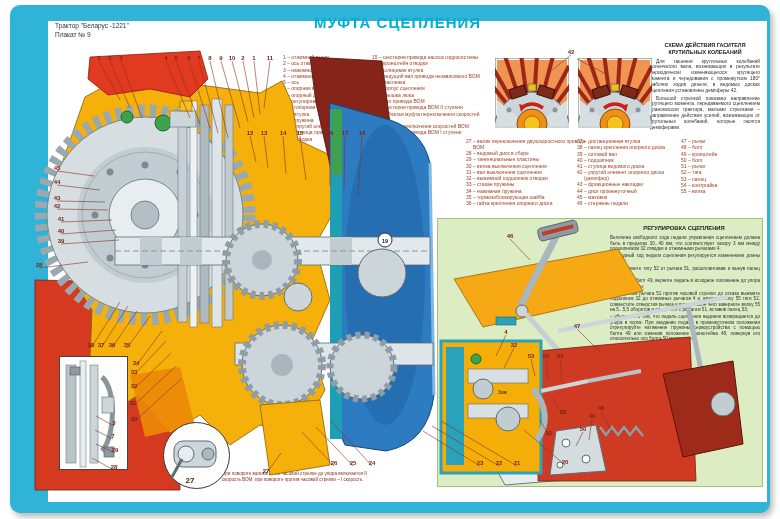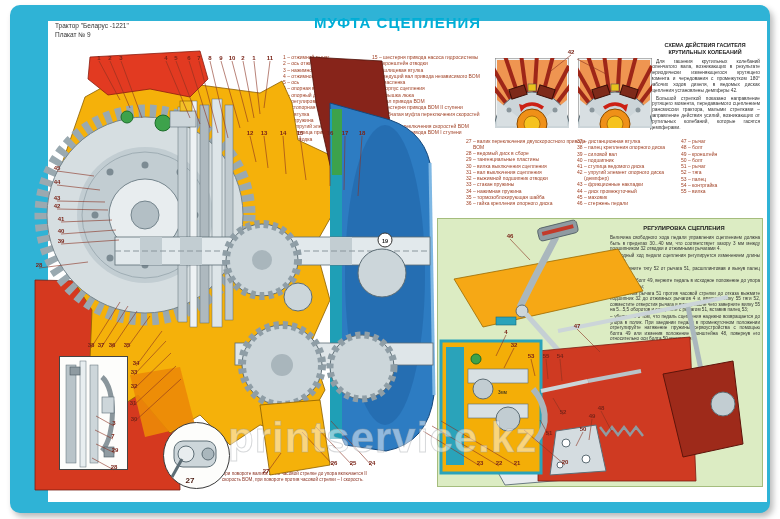--- a/index.html
+++ b/index.html
@@ -386,21 +386,20 @@
       <line x1="531" y1="359" x2="535" y2="376" stroke="#8a3020" stroke-width="0.6"></line>
       <line x1="546" y1="359" x2="548" y2="379" stroke="#8a3020" stroke-width="0.6"></line>
       <line x1="560" y1="359" x2="562" y2="381" stroke="#8a3020" stroke-width="0.6"></line>
       <line x1="563" y1="415" x2="553" y2="398" stroke="#8a3020" stroke-width="0.6"></line>
       <line x1="549" y1="436" x2="540" y2="420" stroke="#8a3020" stroke-width="0.6"></line>
       <line x1="583" y1="432" x2="576" y2="446" stroke="#8a3020" stroke-width="0.6"></line>
       <line x1="592" y1="419" x2="589" y2="440" stroke="#8a3020" stroke-width="0.6"></line>
       <line x1="601" y1="411" x2="612" y2="432" stroke="#8a3020" stroke-width="0.6"></line>
     </svg>
 
-  <div class="watermark">printservice.kz</div>
 <span class="callout" style="left: 99px; top: 58px;">1</span>
     <span class="callout" style="left: 110px; top: 58px;">2</span>
     <span class="callout" style="left: 121px; top: 58px;">3</span>
     <span class="callout" style="left: 166px; top: 58px;">4</span>
     <span class="callout" style="left: 176px; top: 58px;">5</span>
     <span class="callout" style="left: 189px; top: 58px;">6</span>
     <span class="callout" style="left: 199px; top: 58px;">7</span>
     <span class="callout" style="left: 210px; top: 58px;">8</span>
     <span class="callout" style="left: 221px; top: 58px;">9</span>
     <span class="callout" style="left: 232px; top: 58px;">10</span>

